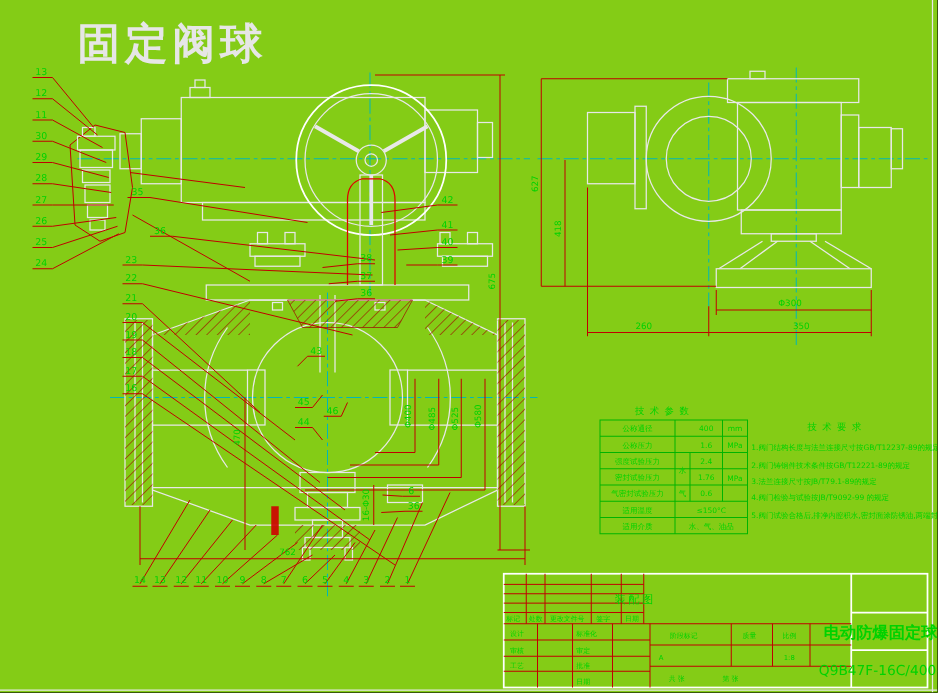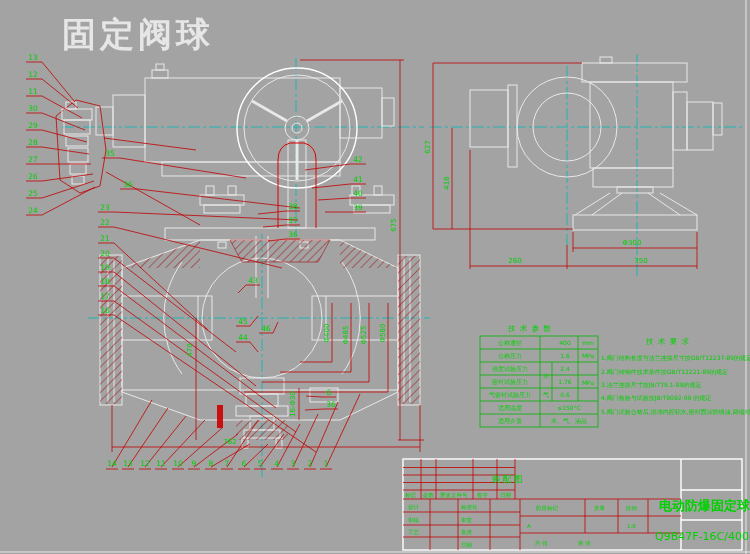--- a/index.html
+++ b/index.html
@@ -1,16 +1,16 @@
 <!DOCTYPE html>
 <html><head>
 <meta charset="utf-8">
 <style>
   html,body{margin:0;padding:0;background:#000;}
-  .stage{position:relative;width:750px;height:554px;background:#a3a3a3;overflow:hidden;
+  .stage{position:relative;width:750px;height:554px;background:#84cc16;overflow:hidden;
          font-family:"DejaVu Sans",sans-serif;}
   svg{position:absolute;left:0;top:0;}
   text{font-family:"DejaVu Sans",sans-serif;}
   .g{fill:#00d200;}
   .gl{stroke:#00b400;stroke-width:.8;fill:none;}
   .w{stroke:#e8e8e8;stroke-width:1;fill:none;}
   .w2{stroke:#fff;stroke-width:1.4;fill:none;}
   .r{stroke:#c00000;stroke-width:.8;fill:none;}
   .rb{stroke:#e00000;stroke-width:1;fill:none;}
   .cl{stroke:#00b8b8;stroke-width:.8;fill:none;stroke-dasharray:12 3 3 3;}

